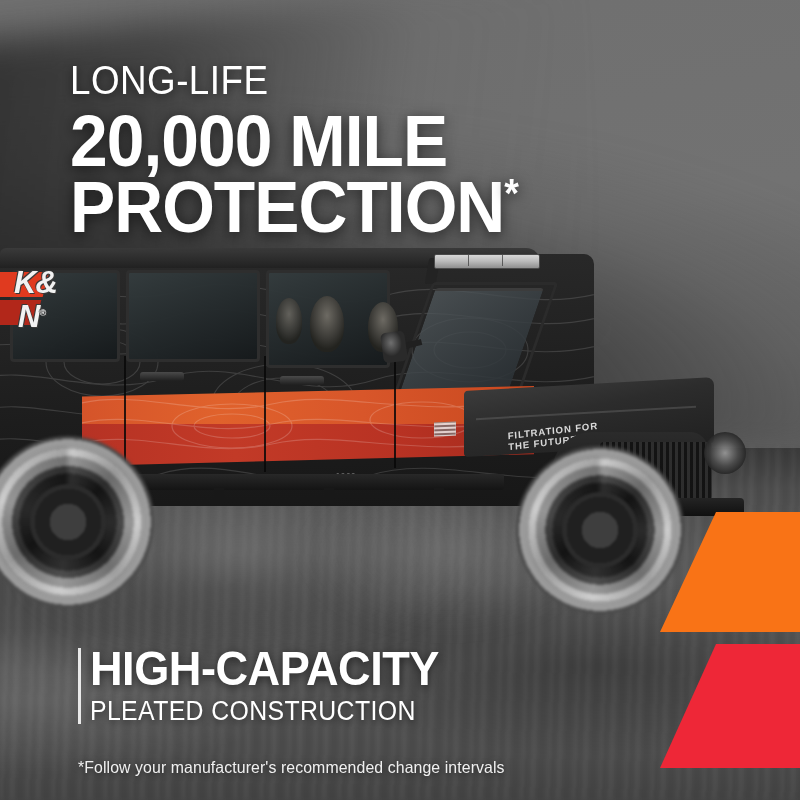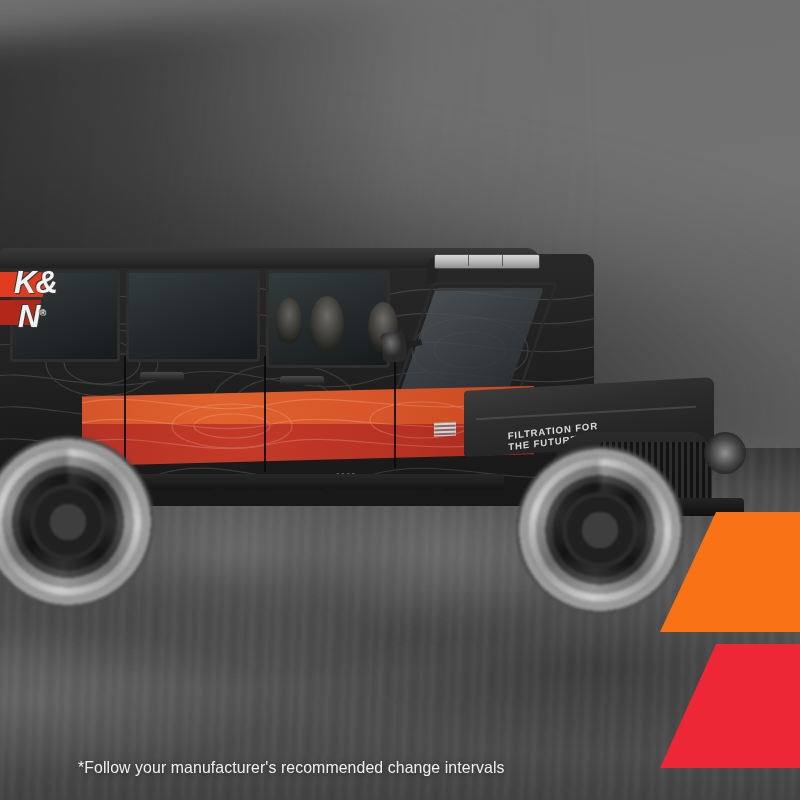--- a/index.html
+++ b/index.html
@@ -598,20 +598,32 @@
 
   <div class="kn-logo">
     <div class="kn-bar kn-bar-a"></div>
     <div class="kn-bar kn-bar-b"></div>
     <div class="kn-text">
       <span>K&amp;</span>
       <span class="l2"><span>N</span><span class="kn-reg">®</span></span>
     </div>
   </div>
 
-
+  <div class="copy-top">
+    <div class="eyebrow">LONG-LIFE</div>
+    <div class="headline">
+      <span>20,000 MILE</span>
+      <span class="line2"><span>PROTECTION</span><span class="asterisk">*</span></span>
+    </div>
+  </div>
+
+  <div class="copy-bottom">
+    <div class="rule-vert"></div>
+    <div class="subhead">HIGH-CAPACITY</div>
+    <div class="subhead-sub">PLEATED CONSTRUCTION</div>
+  </div>
 
   <div class="footnote">*Follow your manufacturer's recommended change intervals</div>
 
   <div class="shape shape-orange"></div>
   <div class="shape shape-red"></div>
 
 </div>
 
 </body></html>

